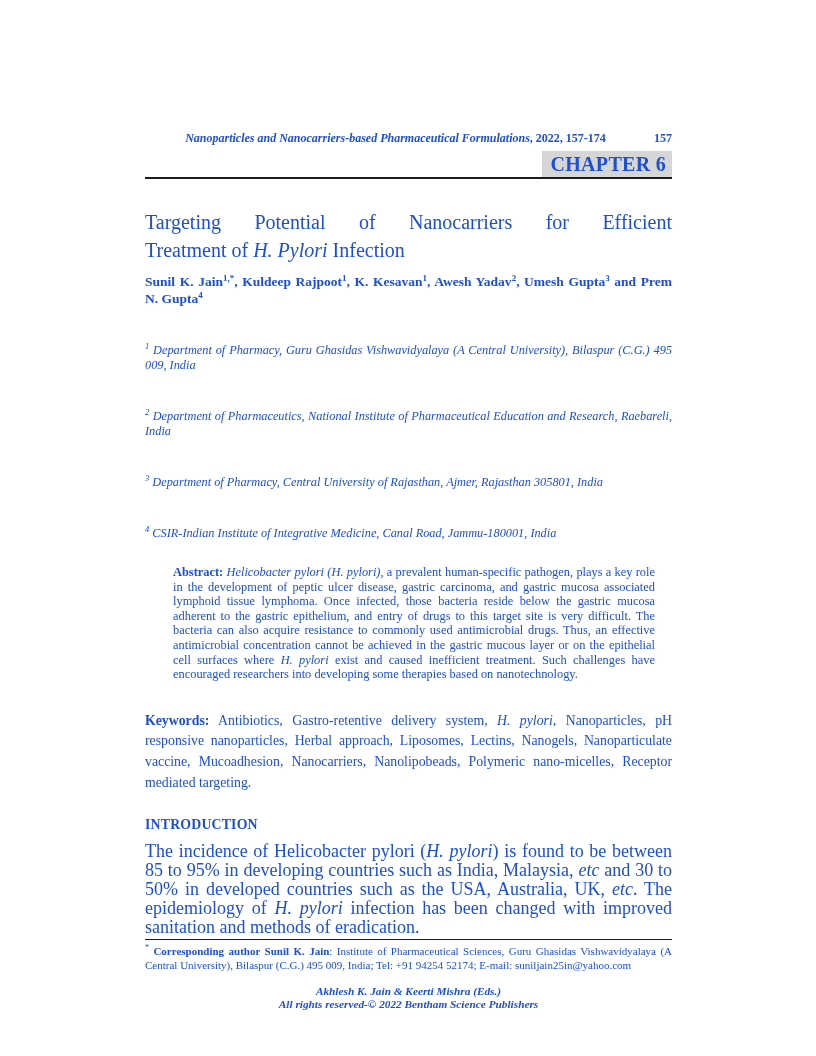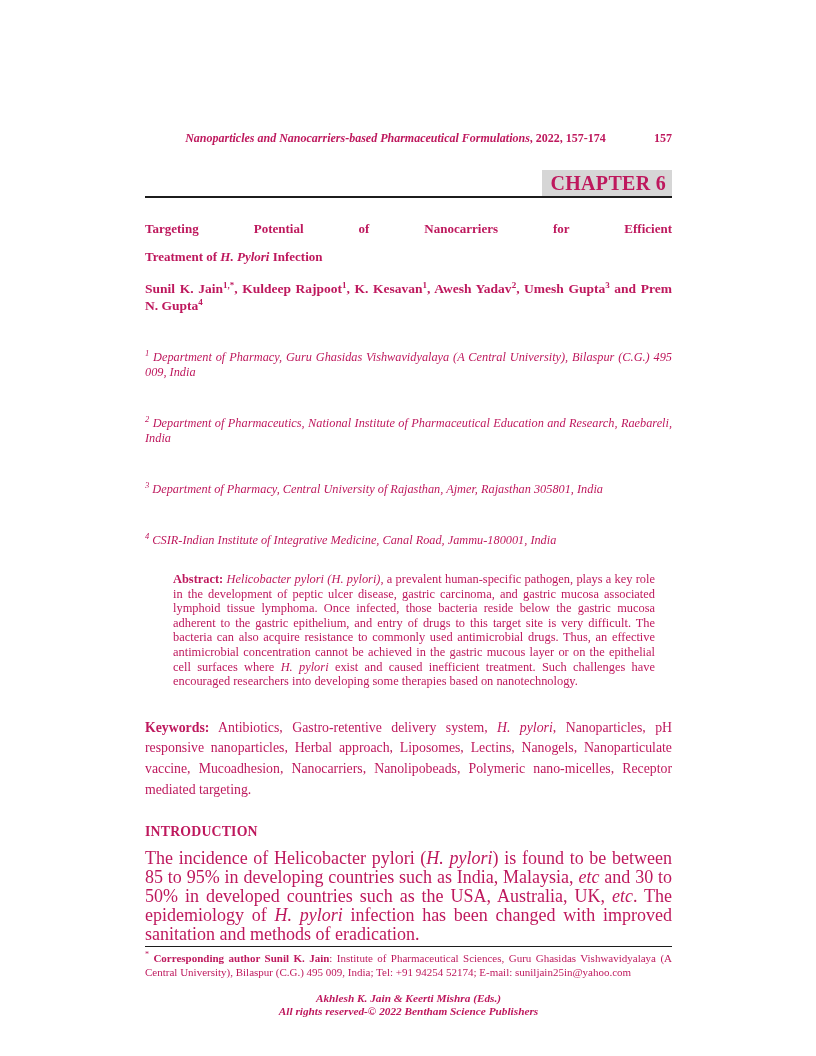--- a/index.html
+++ b/index.html
@@ -2,21 +2,21 @@
 <html><head>
 <meta charset="utf-8">
 <style>
   * { margin: 0; padding: 0; box-sizing: border-box; }
   html, body { background: #ffffff; }
   .page {
     position: relative;
     width: 816px;
     height: 1020px;
     background: #ffffff;
-    color: #be185d;
+    color: #1d4ed8;
     font-family: "Liberation Serif", "DejaVu Serif", serif;
     overflow: hidden;
   }
   .content {
     position: absolute;
     left: 145px;
     top: 131px;
     width: 527px;
   }
 
@@ -29,43 +29,43 @@
     line-height: 15px;
   }
   .header-center { flex: 1; text-align: center; padding-left: 14px; }
   .header-italic { font-style: italic; }
   .header-rest { font-style: normal; }
   .page-number { margin-left: 14px; text-align: right; min-width: 26px; }
 
   
   .chapter-row {
     position: relative;
-    margin-top: 24px;
+    margin-top: 5px;
     text-align: right;
     height: 28px;
   }
   .chapter-badge {
     display: inline-block;
     font-size: 20px;
     font-weight: bold;
     padding: 2px 6px 3px 9px;
     letter-spacing: 0.3px;
   }
   .chapter-rule {
     position: absolute;
     left: 0; right: 0; bottom: 0;
     height: 2.5px;
     background: #1c1c1c;
   }
 
   
   .title {
-    margin-top: 17px;
-    font-size: 13px;
-    font-weight: bold;
+    margin-top: 29px;
+    font-size: 20px;
+    font-weight: normal;
     line-height: 28px;
   }
   .title-line1 { text-align: justify; text-align-last: justify; }
   .title-italic { font-style: italic; }
 
   
   .authors {
     margin-top: 10px;
     font-size: 13.5px;
     font-weight: bold;

